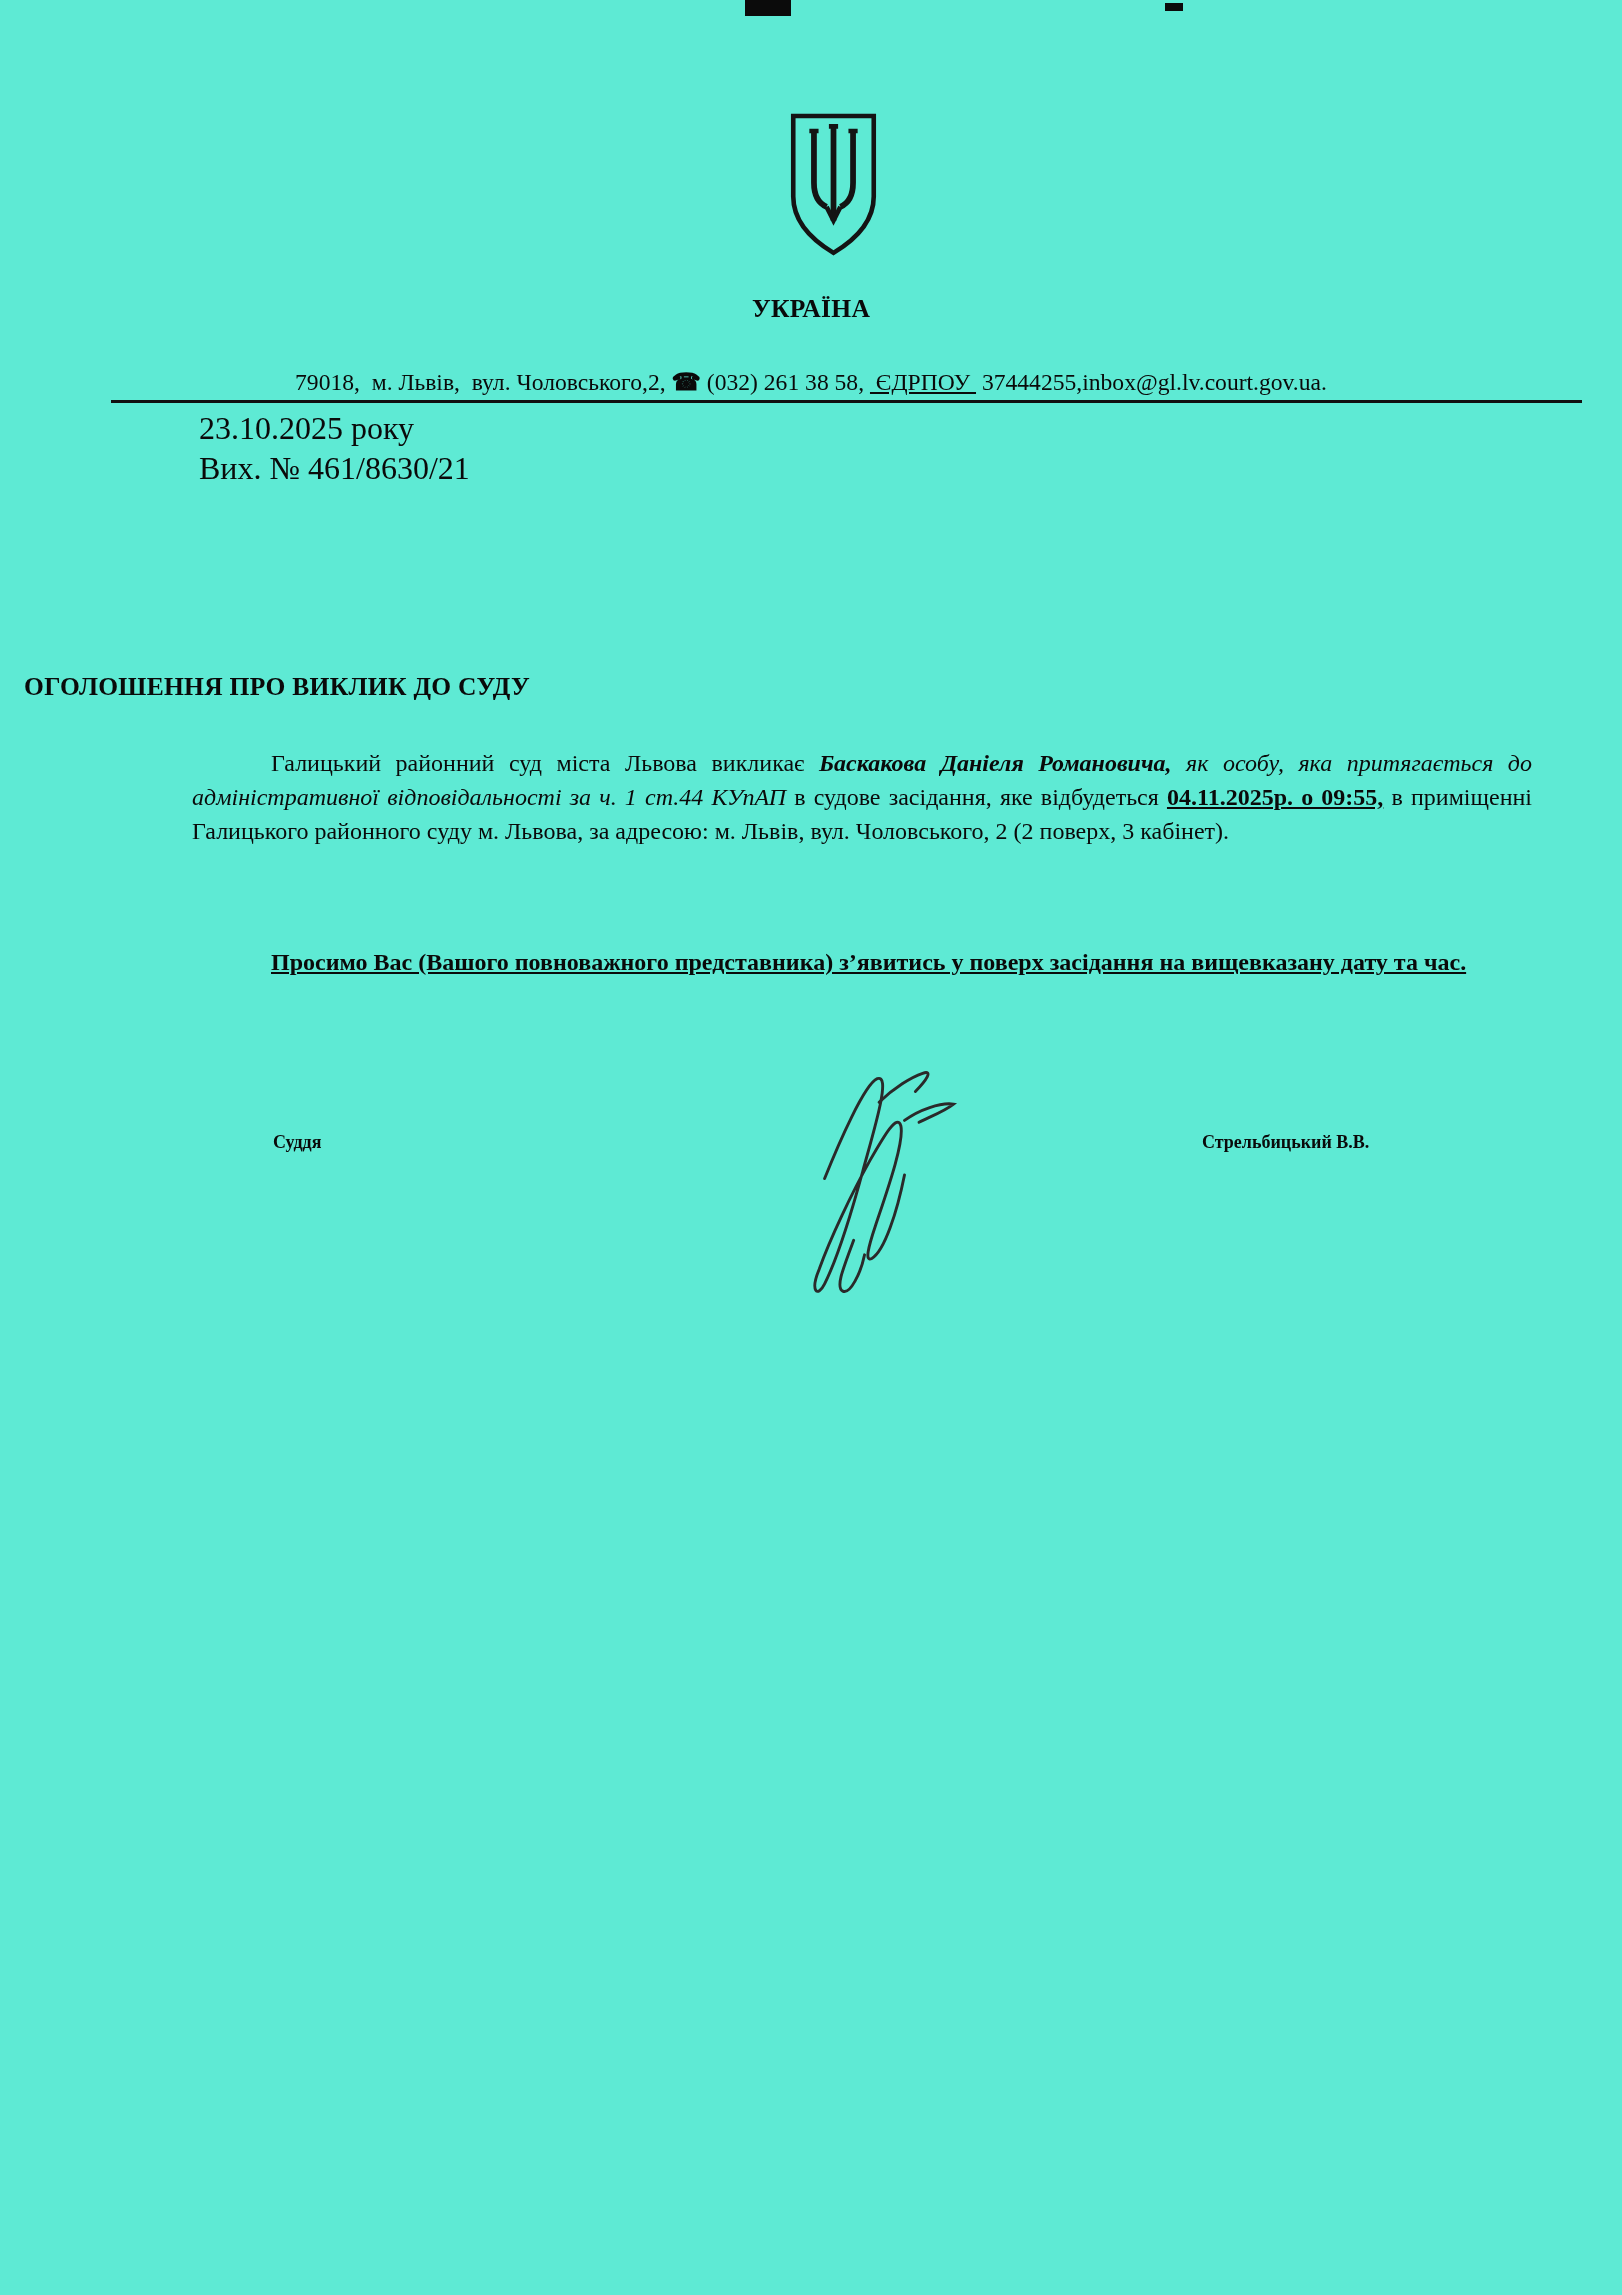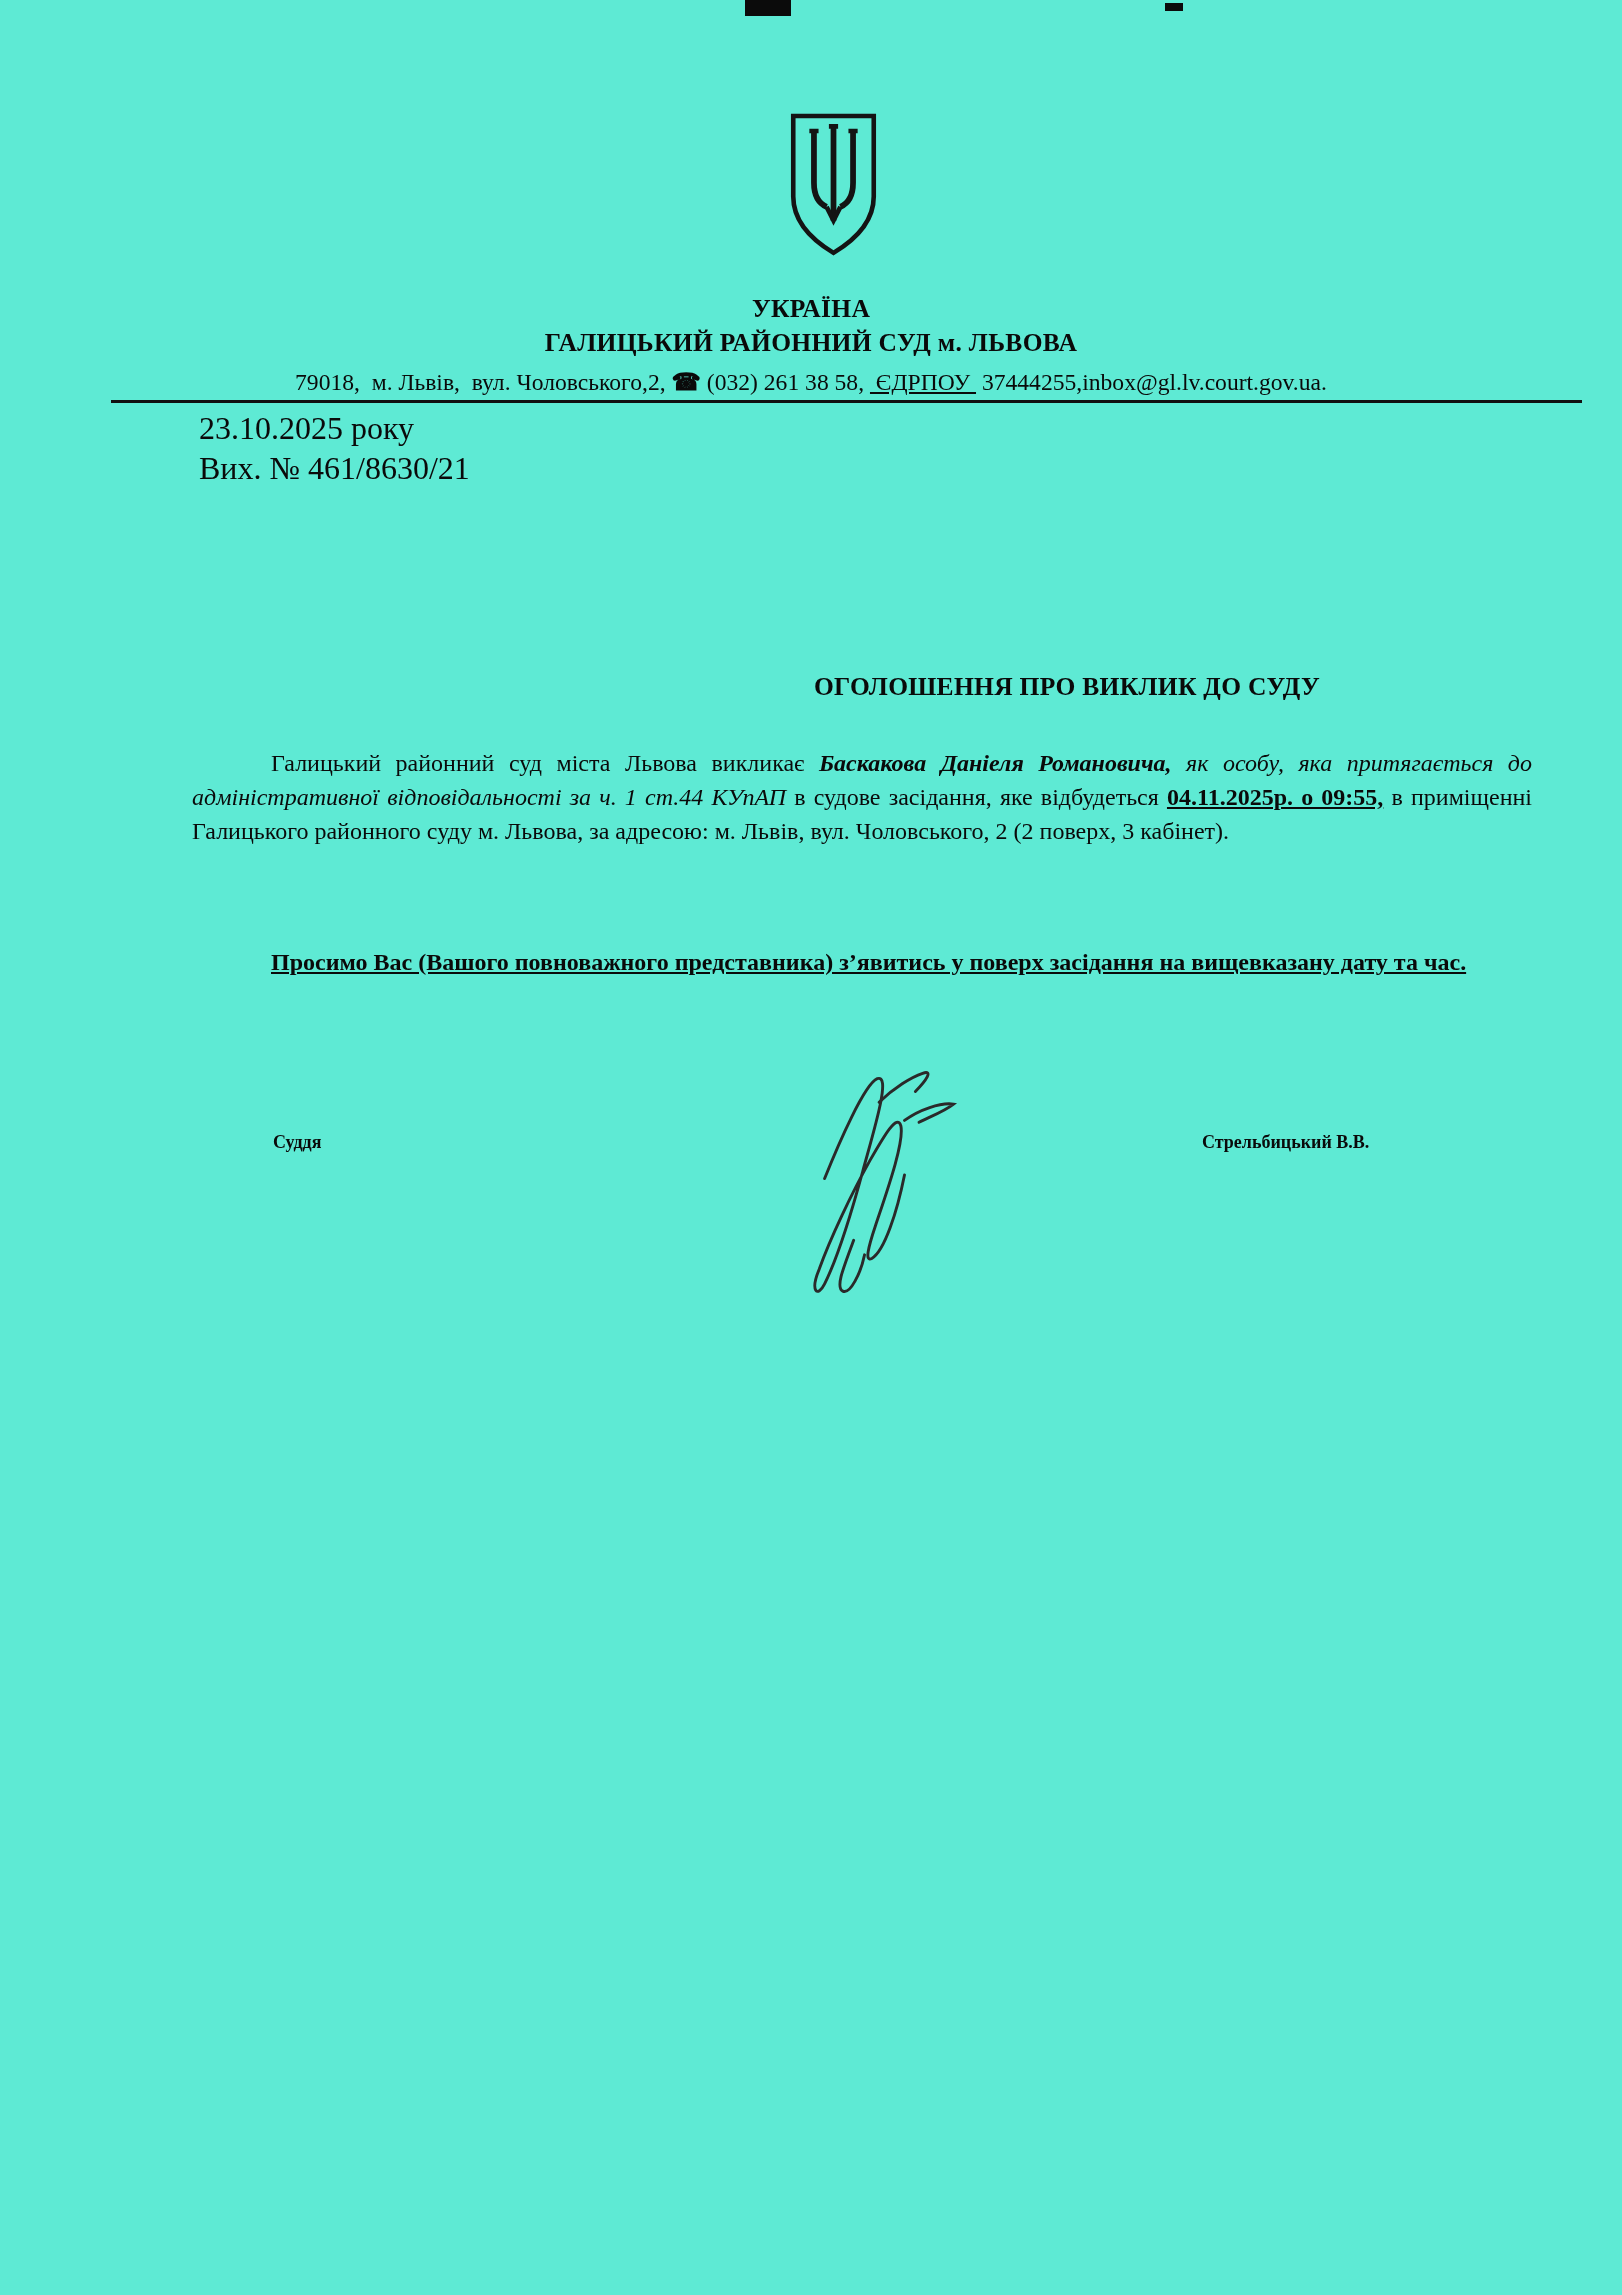--- a/index.html
+++ b/index.html
@@ -17,22 +17,22 @@
   .center-line{
     position:absolute;left:0;width:1622px;
     text-align:center;white-space:nowrap;
   }
   .hdr-bold{font-weight:bold;font-size:25.5px;letter-spacing:0.3px;}
   .addr{font-size:23.6px;}
   .addr .u{text-decoration:underline;}
   .rule{position:absolute;background:#111;height:2.6px;}
   .small-left{position:absolute;font-size:32px;white-space:nowrap;}
   .doc-title{
-    position:absolute;left:0;width:1320px;text-align:right;
-    font-weight:bold;font-size:25.5px;letter-spacing:0.3px;
+    position:absolute;left:0;width:1320px;text-align:left;
+    font-weight:bold;font-size:25.5px;letter-spacing:0.3px;padding-left:24px;
   }
   .para{
     position:absolute;left:192px;width:1340px;
     font-size:24px;line-height:34px;text-align:justify;
     text-indent:79px;
   }
   .b{font-weight:bold;}
   .i{font-style:italic;}
   .u{text-decoration:underline;}
   .sig-label{position:absolute;font-weight:bold;font-size:18px;white-space:nowrap;}
@@ -51,21 +51,20 @@
       <path d="M15,6 H85 V76 Q85,104 50,125 Q15,104 15,76 Z" fill="none" stroke="#141414" stroke-width="4"></path>
       <path d="M50,15 V97" fill="none" stroke="#141414" stroke-width="5"></path>
       <path d="M33,19 V64 Q33,80 44,85" fill="none" stroke="#141414" stroke-width="5"></path>
       <path d="M67,19 V64 Q67,80 56,85" fill="none" stroke="#141414" stroke-width="5"></path>
       <path d="M44,85 L50,97 L56,85" fill="none" stroke="#141414" stroke-width="4"></path>
       <path d="M29,19 H37 M63,19 H71 M46,15 H54" fill="none" stroke="#141414" stroke-width="4"></path>
     </svg>
   </div>
 
   <div class="center-line hdr-bold" style="top:294px;">УКРАЇНА</div>
-  <div class="center-line hdr-bold" style="top:328px;">ГАЛИЦЬКИЙ РАЙОННИЙ СУД м. ЛЬВОВА</div>
 
   <div class="center-line addr" style="top:368px;">
     <span>79018,&nbsp; м. Львів,&nbsp; вул. Чоловського,2, </span><span class="b">☎</span><span> (032) 261 38 58, </span><span class="u">&nbsp;ЄДРПОУ&nbsp;</span><span> 37444255,</span><span>inbox@gl.lv.court.gov.ua.</span>
   </div>
 
   <div class="rule" style="left:111px;top:400px;width:1471px;"></div>
 
   <div class="small-left" style="left:199px;top:410px;">23.10.2025 року</div>
   <div class="small-left" style="left:199px;top:450px;">Вих. № 461/8630/21</div>
 

